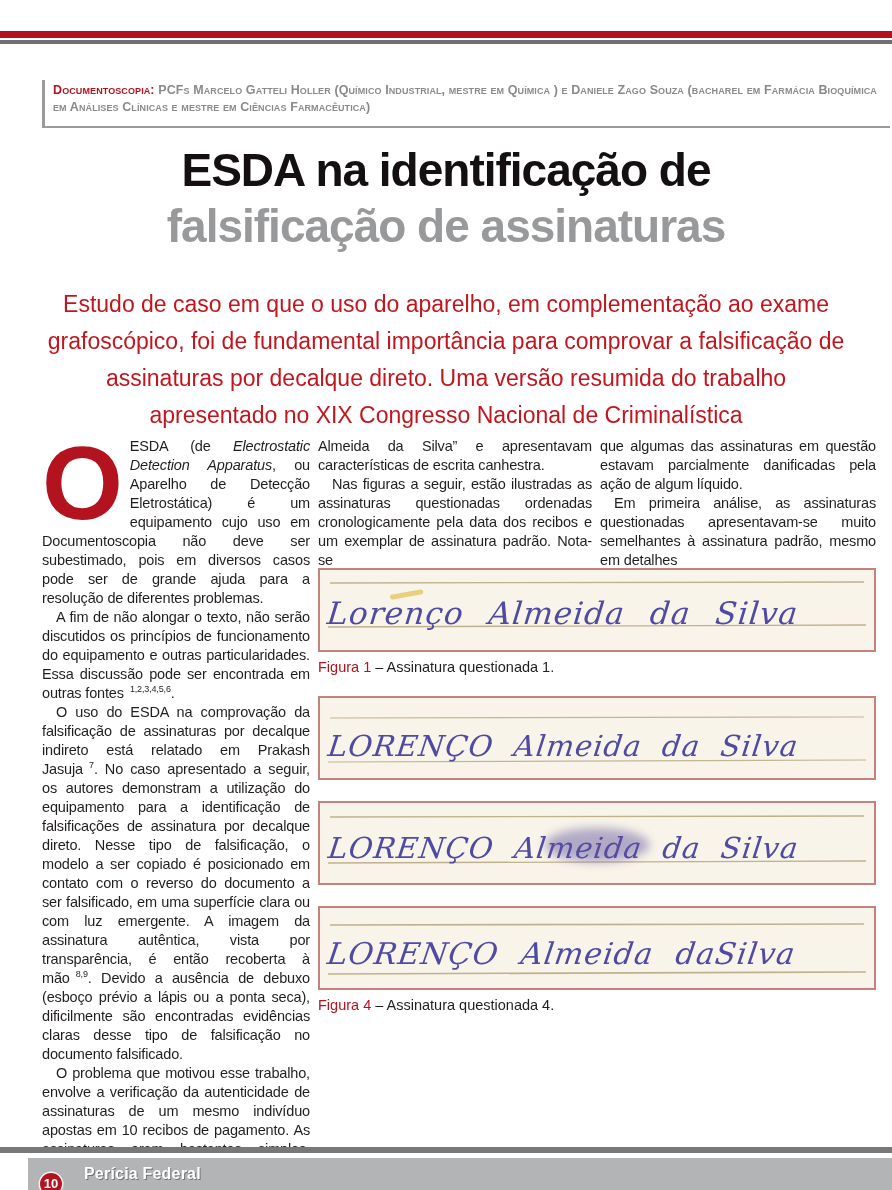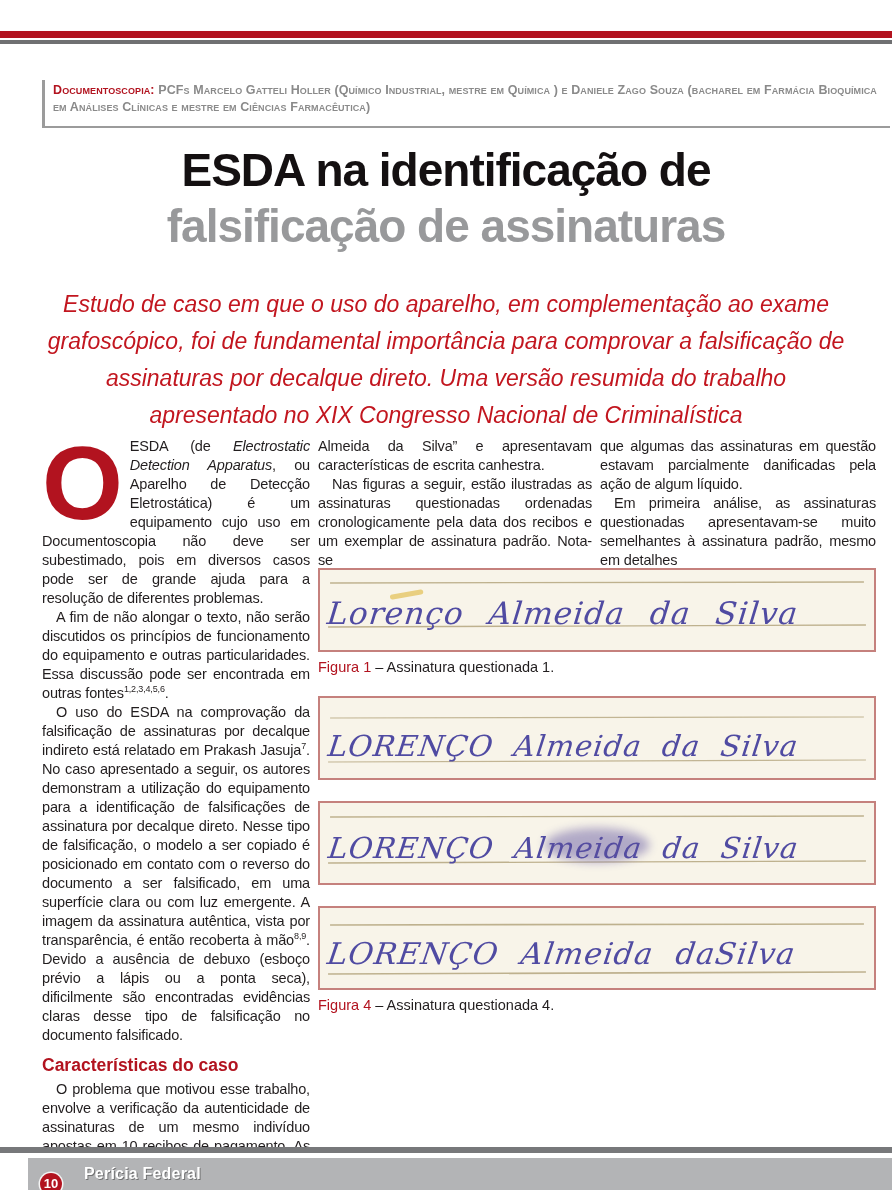--- a/index.html
+++ b/index.html
@@ -39,21 +39,20 @@
     font-size:46px; line-height:56px;
     letter-spacing:-1px;
   }
   .title .l1 { color:#141011; }
   .title .l2 { color:#98999b; }
 
   
   .deck {
     position:absolute; top:286px; left:46px; width:800px;
     text-align:center;
-    font-style:italic;
     font-size:23px; line-height:37px;
     color:#c2161f;
   }
 
   
   .content {
     position:absolute; top:437px; left:42px; width:834px; height:710px;
     display:flex; overflow:hidden;
   }
   .col1 { width:268px; margin-right:8px; flex:none; }
@@ -62,21 +61,21 @@
   .col2 { width:274px; margin-right:8px; flex:none; }
   .col3 { flex:1; }
 
   .body-text p {
     font-size:14.5px; line-height:19px;
     letter-spacing:-0.15px;
     text-align:justify;
     color:#221e1f;
   }
   .body-text p.indent { text-indent:14px; }
-  .sup { font-size:9px; vertical-align:super; line-height:0; }
+  .sup { font-size:9px; vertical-align:super; line-height:0;margin-left:6px; }
   .ital { font-style:italic; }
 
   .dropcap {
     float:left;
     color:#b2131f;
     font-weight:bold;
     font-size:104px;
     line-height:86px;
     margin:3px 7px 0 0;
   }
@@ -154,21 +153,20 @@
     <div class="col1">
       <p>
         <span class="dropcap">O</span><span>ESDA (de </span><span class="ital">Electrostatic Detection Apparatus</span><span>, ou Aparelho de Detecção Eletrostática) é um equipamento cujo uso em Documentoscopia não deve ser subestimado, pois em diversos casos pode ser de grande ajuda para a resolução de diferentes problemas.</span>
       </p>
       <p class="indent">
         <span>A fim de não alongar o texto, não serão discutidos os princípios de funcionamento do equipamento e outras particularidades. Essa discussão pode ser encontrada em outras fontes</span><span class="sup">1,2,3,4,5,6</span><span>.</span>
       </p>
       <p class="indent">
         <span>O uso do ESDA na comprovação da falsificação de assinaturas por decalque indireto está relatado em Prakash Jasuja</span><span class="sup">7</span><span>. No caso apresentado a seguir, os autores demonstram a utilização do equipamento para a identificação de falsificações de assinatura por decalque direto. Nesse tipo de falsificação, o modelo a ser copiado é posicionado em contato com o reverso do documento a ser falsificado, em uma superfície clara ou com luz emergente. A imagem da assinatura autêntica, vista por transparência, é então recoberta à mão</span><span class="sup">8,9</span><span>. Devido a ausência de debuxo (esboço prévio a lápis ou a ponta seca), dificilmente são encontradas evidências claras desse tipo de falsificação no documento falsificado.</span>
       </p>
-      <h2 class="section-heading">Características do caso</h2>
       <p class="indent">O problema que motivou esse trabalho, envolve a verificação da autenticidade de assinaturas de um mesmo indivíduo apostas em 10 recibos de pagamento. As assinaturas eram bastantes simples. Consistiam de uma representação legível do nome “Lorenço</p>
     </div>
 
     <div class="rightzone">
       <div class="textrow">
         <div class="col2">
           <p>Almeida da Silva” e apresentavam características de escrita canhestra.</p>
           <p class="indent">Nas figuras a seguir, estão ilustradas as assinaturas questionadas ordenadas cronologicamente pela data dos recibos e um exemplar de assinatura padrão. Nota-se</p>
         </div>
         <div class="col3">

